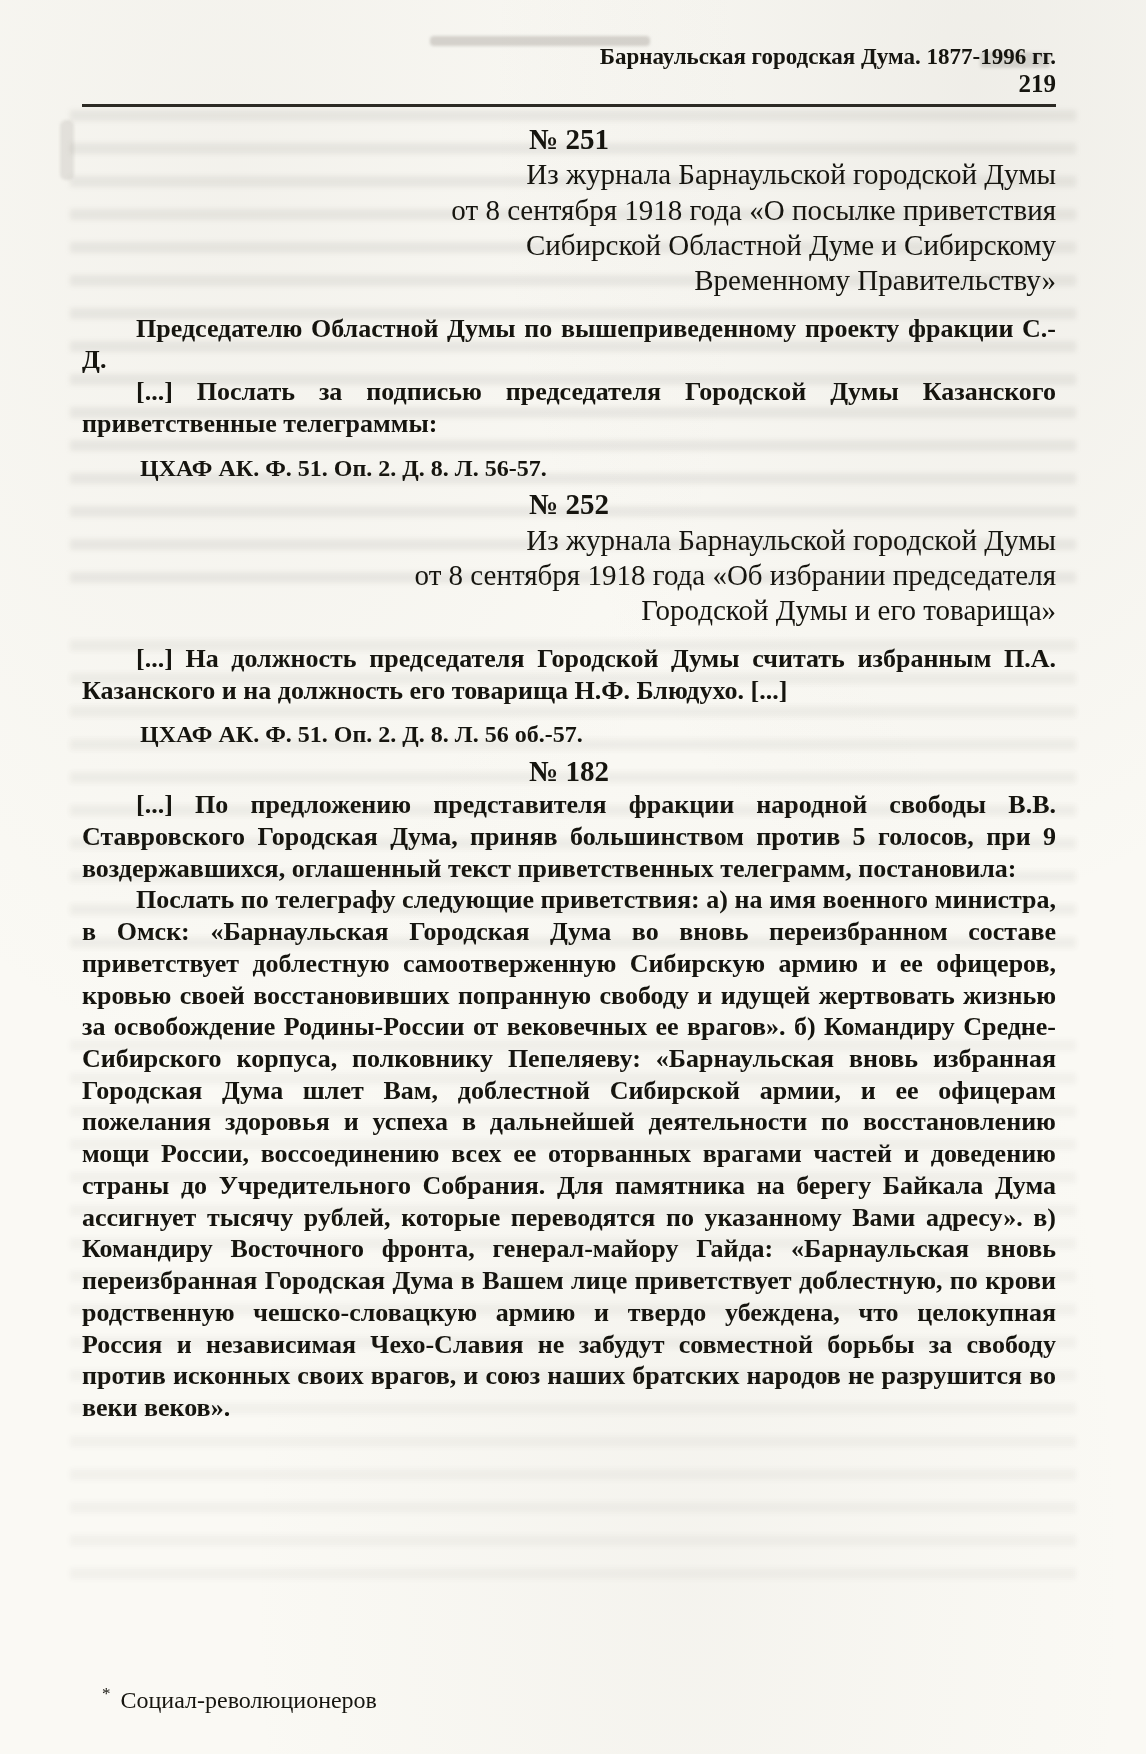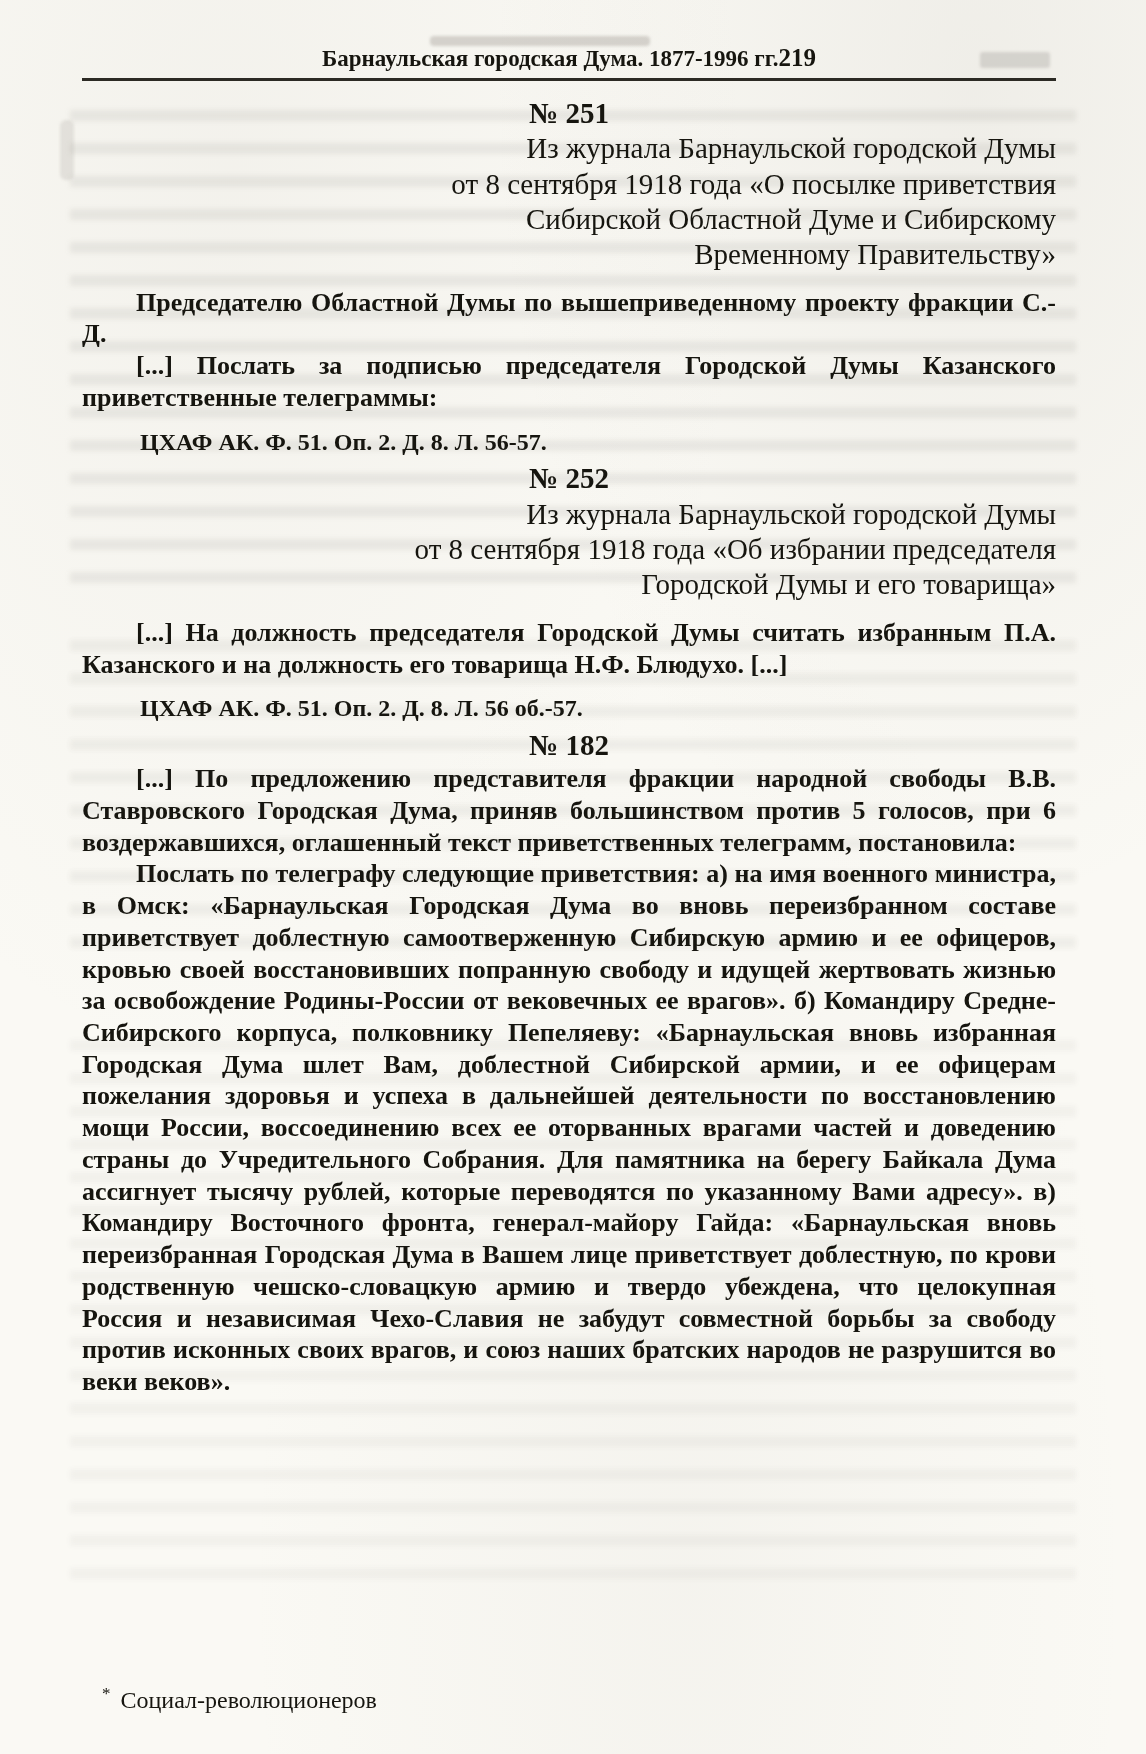--- a/index.html
+++ b/index.html
@@ -31,20 +31,21 @@
   .smudge{position:absolute;pointer-events:none;filter:blur(1.5px);}
   .smudge.s1{top:36px;left:430px;width:220px;height:10px;background:rgba(110,105,95,0.25);border-radius:4px;}
   .smudge.s2{top:52px;left:980px;width:70px;height:16px;background:rgba(90,85,75,0.18);border-radius:3px;}
   .smudge.s3{top:120px;left:60px;width:14px;height:60px;background:rgba(120,115,105,0.15);border-radius:6px;}
 
   .hdr{
     position:relative;z-index:2;
     display:flex;justify-content:center;align-items:flex-end;
     border-bottom:3px solid #2c2a24;
     padding-bottom:6px;
+    flex-direction:column;
   }
   .hdr .book-title{font-size:23px;font-weight:700;}
   .hdr .pageno{font-size:25px;font-weight:700;}
 
   .doc{position:relative;z-index:2;}
   .doc:first-of-type{margin-top:14px;}
   .doc-number{
     margin:0;text-align:center;
     font-size:29px;font-weight:700;line-height:1.25;
   }
@@ -101,21 +102,21 @@
     <h2 class="doc-number">№ 252</h2>
     <h3 class="doc-title">Из журнала Барнаульской городской Думы
 от 8 сентября 1918 года «Об избрании председателя
 Городской Думы и его товарища»</h3>
     <p class="body-p">[...] На должность председателя Городской Думы считать избранным П.А. Казанского и на должность его товарища Н.Ф. Блюдухо. [...]</p>
     <p class="archive">ЦХАФ АК. Ф. 51. Оп. 2. Д. 8. Л. 56 об.-57.</p>
   </section>
 
   <section class="doc">
     <h2 class="doc-number">№ 182</h2>
-    <p class="body-p">[...] По предложению представителя фракции народной свободы В.В. Ставровского Городская Дума, приняв большинством против 5 голосов, при 6 воздержавшихся, оглашенный текст приветственных телеграмм, постановила:</p>
+    <p class="body-p">[...] По предложению представителя фракции народной свободы В.В. Ставровского Городская Дума, приняв большинством против 5 голосов, при 9 воздержавшихся, оглашенный текст приветственных телеграмм, постановила:</p>
     <p class="body-p">Послать по телеграфу следующие приветствия: а) на имя военного министра, в Омск: «Барнаульская Городская Дума во вновь переизбранном составе приветствует доблестную самоотверженную Сибирскую армию и ее офицеров, кровью своей восстановивших попранную свободу и идущей жертвовать жизнью за освобождение Родины-России от вековечных ее врагов». б) Командиру Средне-Сибирского корпуса, полковнику Пепеляеву: «Барнаульская вновь избранная Городская Дума шлет Вам, доблестной Сибирской армии, и ее офицерам пожелания здоровья и успеха в дальнейшей деятельности по восстановлению мощи России, воссоединению всех ее оторванных врагами частей и доведению страны до Учредительного Собрания. Для памятника на берегу Байкала Дума ассигнует тысячу рублей, которые переводятся по указанному Вами адресу». в) Командиру Восточного фронта, генерал-майору Гайда: «Барнаульская вновь переизбранная Городская Дума в Вашем лице приветствует доблестную, по крови родственную чешско-словацкую армию и твердо убеждена, что целокупная Россия и независимая Чехо-Славия не забудут совместной борьбы за свободу против исконных своих врагов, и союз наших братских народов не разрушится во веки веков».</p>
   </section>
 
   <div class="footnote">
     <sup>*</sup><span>Социал-революционеров</span>
   </div>
 
 </div>
 
 </body></html>

